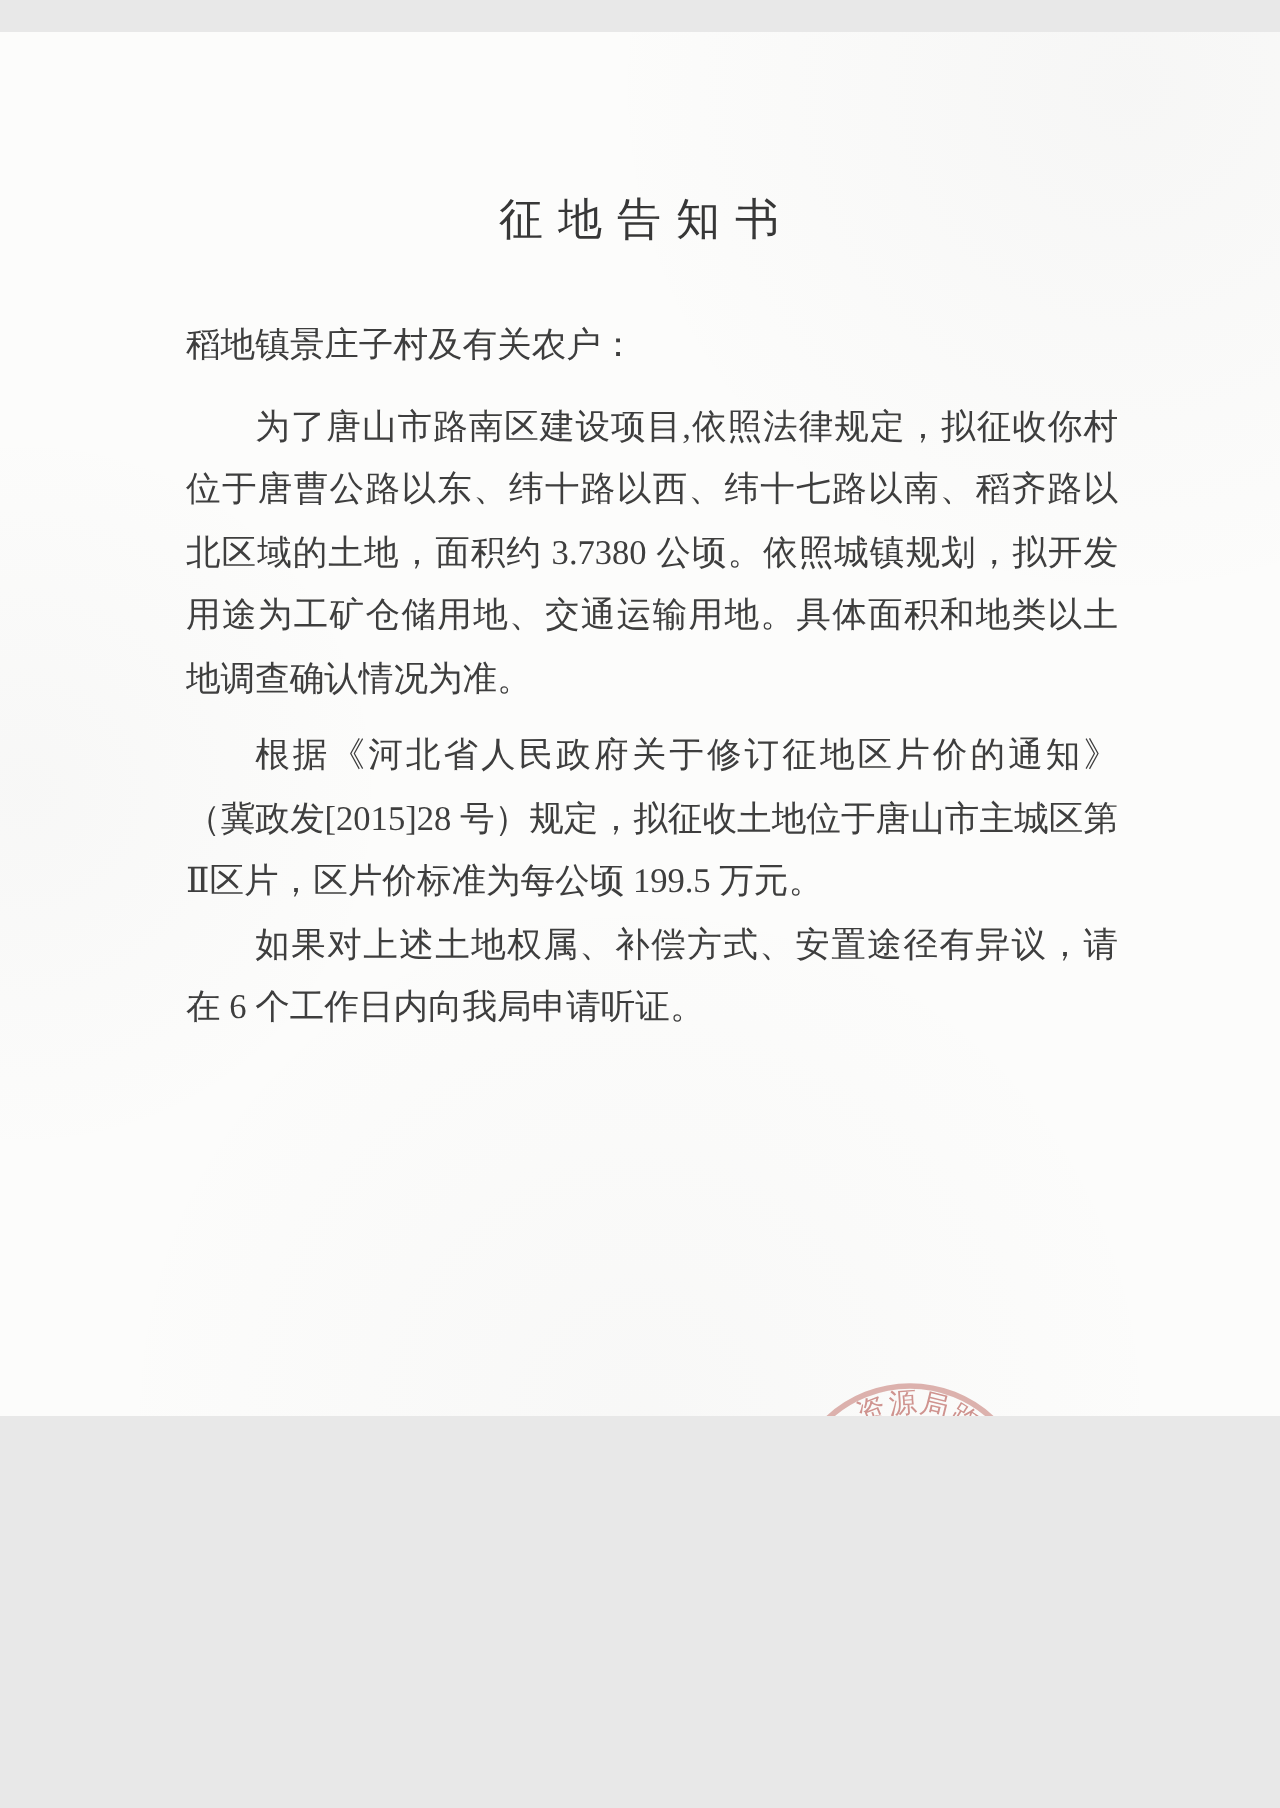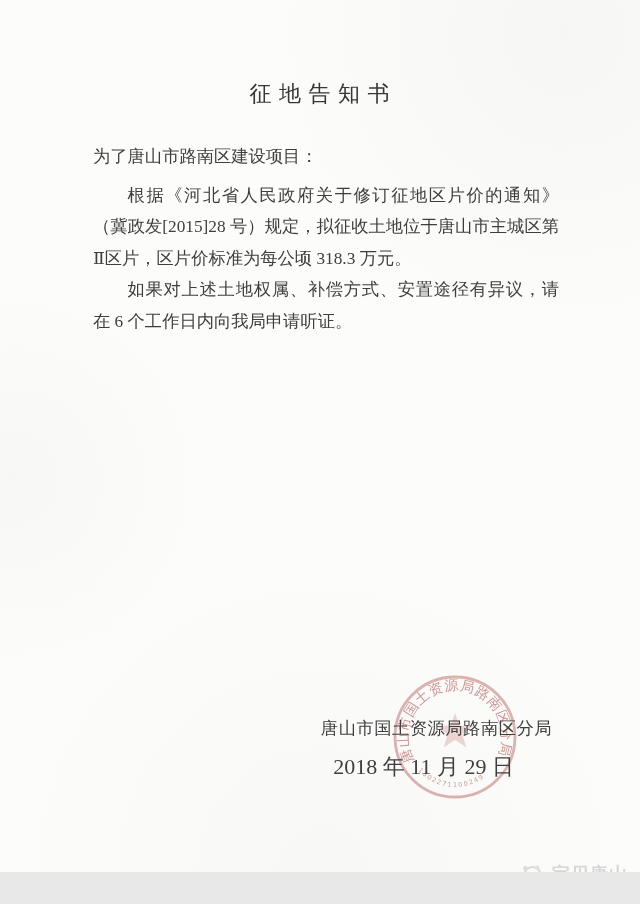--- a/index.html
+++ b/index.html
@@ -2,22 +2,22 @@
 <html><head>
 <meta charset="utf-8">
 <style>
   * { margin: 0; padding: 0; box-sizing: border-box; }
   html, body { background: #e8e8e8; }
   body { font-family: "Liberation Serif", "DejaVu Serif", serif; }
 
   .page {
     position: relative;
     width: 640px;
-    height: 872px;
-    margin: 0 auto;
+    height: 692px;
+    margin: 16px auto;
     background:
       radial-gradient(circle at 88% 4%, rgba(120,120,125,0.045), transparent 30%),
       radial-gradient(circle at 2% 55%, rgba(120,120,125,0.035), transparent 25%),
       radial-gradient(circle at 50% 100%, rgba(120,120,125,0.03), transparent 35%),
       #fcfcfb;
     overflow: hidden;
     color: #3d3d3d;
   }
 
   .title {
@@ -108,22 +108,23 @@
   }
 </style>
 </head>
 <body>
 
 <div class="page">
 
   <h1 class="title">征 地 告 知 书</h1>
 
   <div class="body">
-    <p class="salutation">为了唐山市路南区建设项目：</p>
-    <p class="para p2">根据《河北省人民政府关于修订征地区片价的通知》（冀政发[2015]28 号）规定，拟征收土地位于唐山市主城区第Ⅱ区片，区片价标准为每公顷 318.3 万元。</p>
+    <p class="salutation">稻地镇景庄子村及有关农户：</p>
+    <p class="para p1">为了唐山市路南区建设项目,依照法律规定，拟征收你村位于唐曹公路以东、纬十路以西、纬十七路以南、稻齐路以北区域的土地，面积约 3.7380 公顷。依照城镇规划，拟开发用途为工矿仓储用地、交通运输用地。具体面积和地类以土地调查确认情况为准。</p>
+    <p class="para p2">根据《河北省人民政府关于修订征地区片价的通知》（冀政发[2015]28 号）规定，拟征收土地位于唐山市主城区第Ⅱ区片，区片价标准为每公顷 199.5 万元。</p>
     <p class="para p4">如果对上述土地权属、补偿方式、安置途径有异议，请在 6 个工作日内向我局申请听证。</p>
   </div>
 
   <svg class="seal" viewBox="0 0 136 136" aria-hidden="true">
     <circle cx="68" cy="68" r="60" fill="none" stroke="#d39b96" stroke-width="2.8" opacity="0.9"></circle>
     <defs>
       <path id="sealArcTop" d="M 27.3,91.5 A 47,47 0 1 1 108.7,91.5" fill="none"></path>
       <path id="sealArcBottom" d="M 29.7,100.1 A 50,50 0 0 0 106.3,100.1" fill="none"></path>
     </defs>
     <text class="seal-arc-text">

